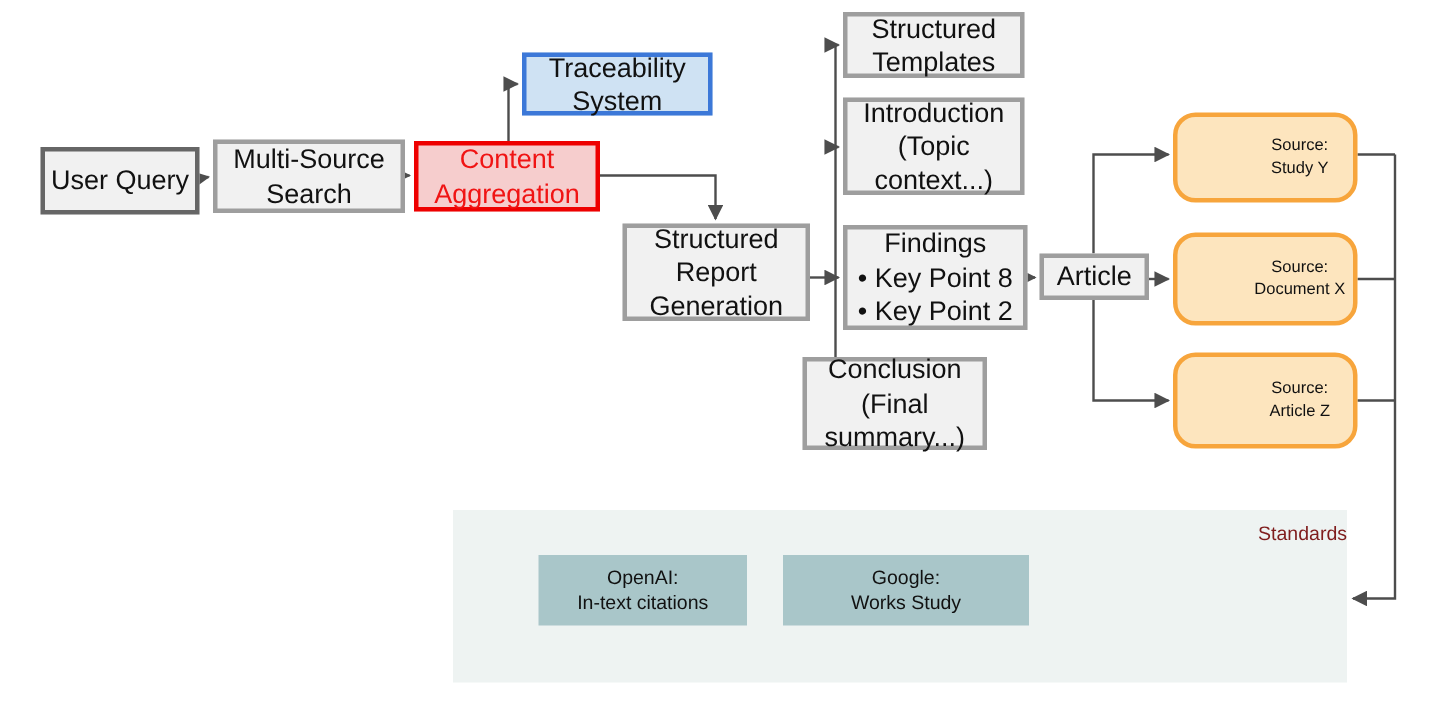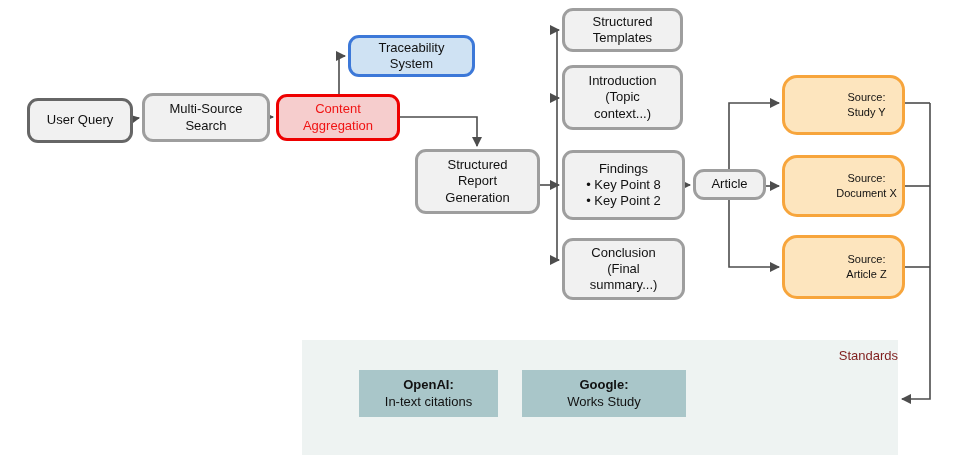--- a/index.html
+++ b/index.html
@@ -5,40 +5,40 @@
   html,body{margin:0;padding:0;background:#ffffff;}
   .canvas{
     position:relative;width:960px;height:470px;background:#ffffff;overflow:hidden;
     font-family:"Liberation Sans","DejaVu Sans",sans-serif;color:#111;
   }
   svg.wires{position:absolute;left:0;top:0;z-index:1;}
   .node{
     position:absolute;z-index:2;box-sizing:border-box;
     display:flex;align-items:center;justify-content:center;
     text-align:center;white-space:pre-line;
-    font-size:13px;line-height:1.25;
-    border:3px solid #9E9E9E;border-radius:11px;background:#F1F1F1;
+    font-size:18px;line-height:1.25;
+    border:3px solid #9E9E9E;border-radius:0;background:#F1F1F1;
   }
   .node.dark{border-color:#666666;}
   .node.red{border-color:#EE0000;background:#F6CDCD;color:#F01414;}
   .node.blue{border-color:#3C78D8;background:#CFE2F3;}
   .node.orange{border-color:#F7A53C;background:#FDE5BE;border-radius:15px;font-size:11px;line-height:1.35;padding-left:46px;}
   .standards-panel{
     position:absolute;left:302px;top:340px;width:596px;height:115px;
     background:#EEF3F2;z-index:0;
   }
   .standards-title{
     position:absolute;left:0;right:0;top:8px;text-align:right;font-size:13px;color:#7f1d1d;
   }
   .std-box{
     position:absolute;top:30px;height:47px;background:#A9C6C9;box-sizing:border-box;
     display:flex;flex-direction:column;align-items:center;justify-content:center;
     font-size:13px;line-height:1.3;text-align:center;color:#111;
   }
-  .std-name{font-weight:bold;}
+  .std-name{font-weight:normal;}
 </style>
 </head>
 <body>
 
 <div class="canvas">
 
   <div class="standards-panel">
     <div class="standards-title">Standards</div>
     <div class="std-box" style="left:57px;width:139px">
       <div class="std-name">OpenAI:</div>
@@ -121,21 +121,21 @@
 (Topic
 context...)</span>
   </div>
 
   <div class="node" style="left:562px;top:150px;width:123px;height:70px">
     <span>Findings
 • Key Point 8
 • Key Point 2</span>
   </div>
 
-  <div class="node" style="left:562px;top:238px;width:123px;height:62px">
+  <div class="node" style="left:535px;top:238px;width:123px;height:62px">
     <span>Conclusion
 (Final
 summary...)</span>
   </div>
 
   <div class="node" style="left:693px;top:169px;width:73px;height:31px">
     <span>Article</span>
   </div>
 
   <div class="node orange" style="left:782px;top:75px;width:123px;height:60px">

